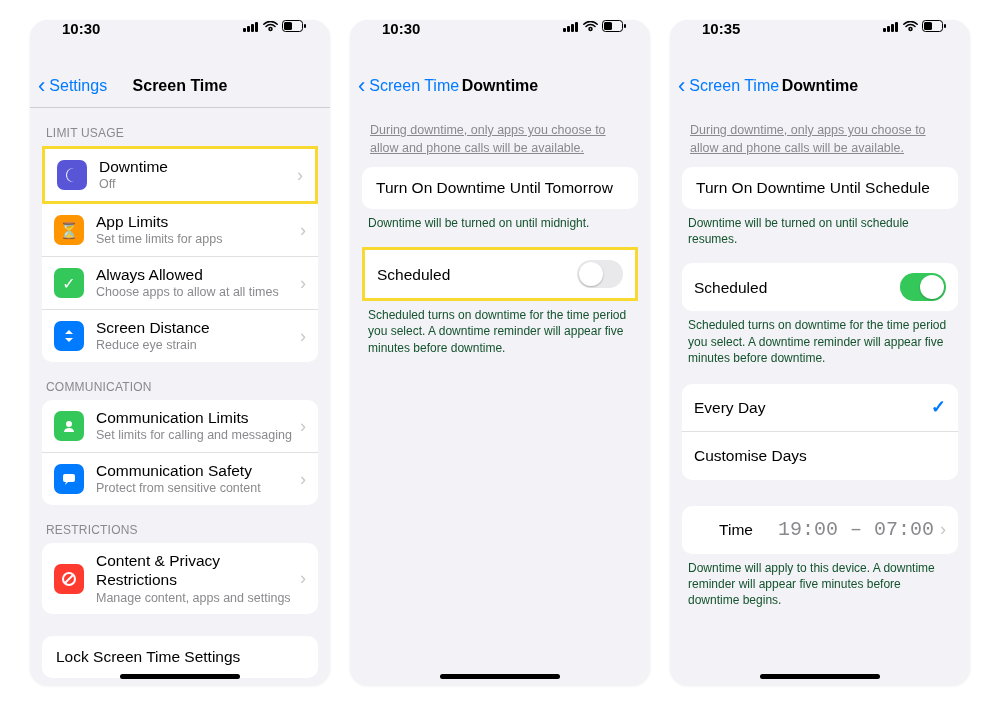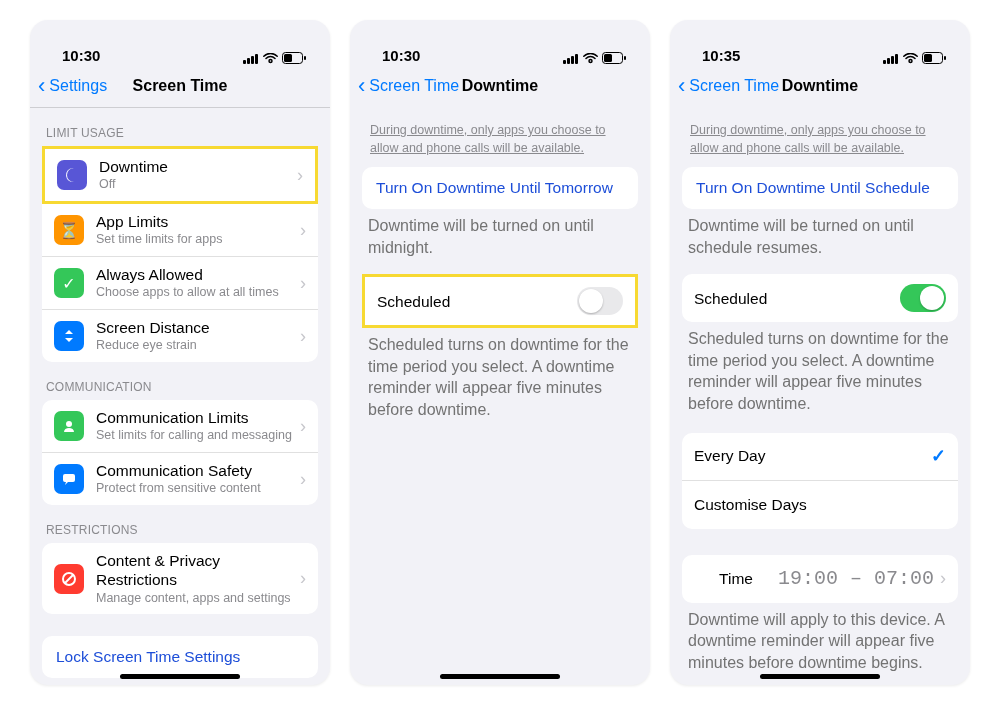--- a/index.html
+++ b/index.html
@@ -18,21 +18,21 @@
     height: 665px;
     background: #f2f2f7;
     border-radius: 18px;
     overflow: hidden;
     position: relative;
     box-shadow: 0 1px 3px rgba(0,0,0,0.08);
   }
   .status-bar {
     height: 44px;
     display: flex;
-    align-items: flex-end;
+    align-items: flex-start;
     justify-content: space-between;
     padding: 0 24px 0 32px;
     font-size: 15px;
     font-weight: 600;
     color: #000;
   }
   .status-icons { display:flex; gap:4px; align-items:center; }
   .nav-bar {
     height: 44px;
     display: flex;
@@ -99,26 +99,26 @@
     border-radius: 0;
     margin: 0 12px;
     background:#fff;
   }
   .highlight .row { border-bottom:none; }
   .link-row {
     background: #fff;
     border-radius: 10px;
     margin: 12px 12px 0 12px;
     padding: 12px 14px;
-    color: #1d4ed8;
+    color: #000000;
     font-size: 15.5px;
   }
   .footer-text {
-    font-size: 16px;
-    color: #737373;
+    font-size: 12px;
+    color: #14532d;
     padding: 6px 18px 0 18px;
     line-height: 1.35;
   }
   .intro-text {
     font-size: 12.5px;
     color: #8a8a8e;
     padding: 14px 20px 10px 20px;
     line-height: 1.4;
     text-decoration: underline;
   }

